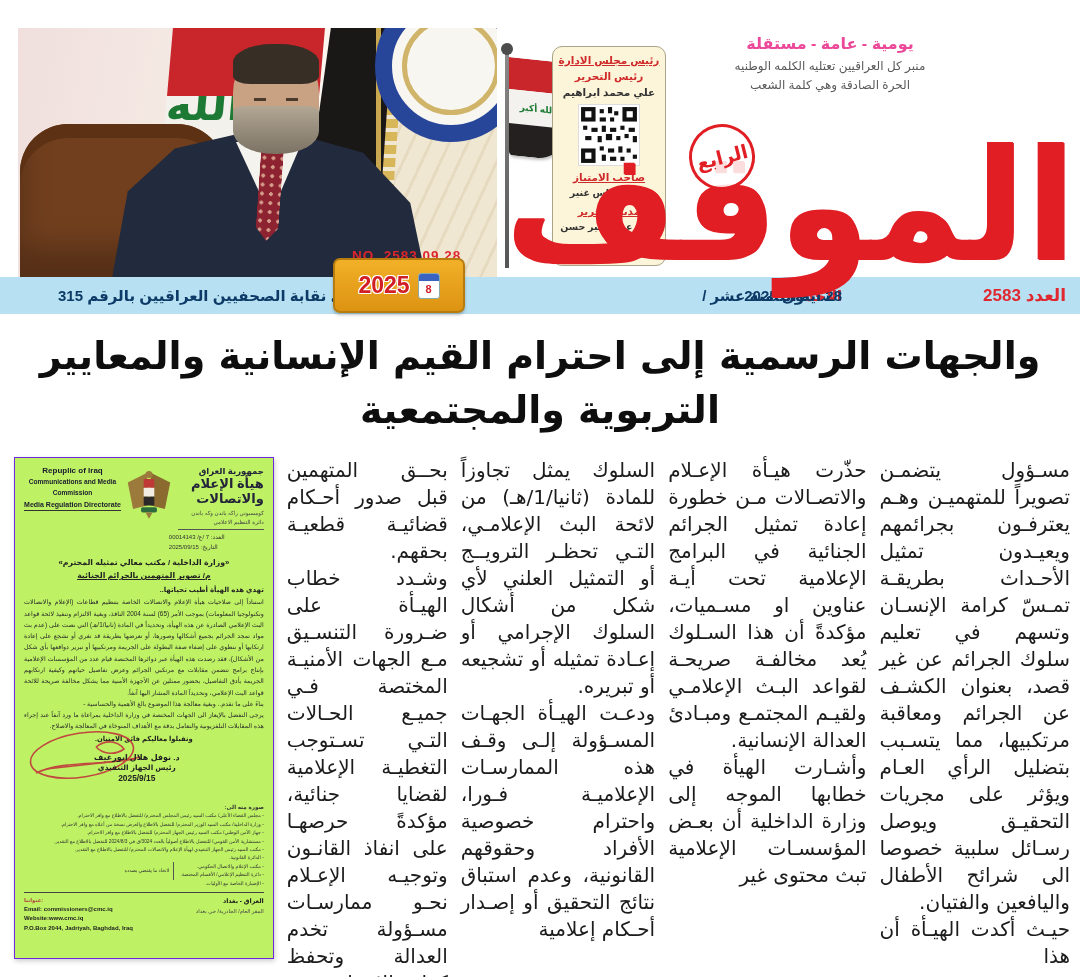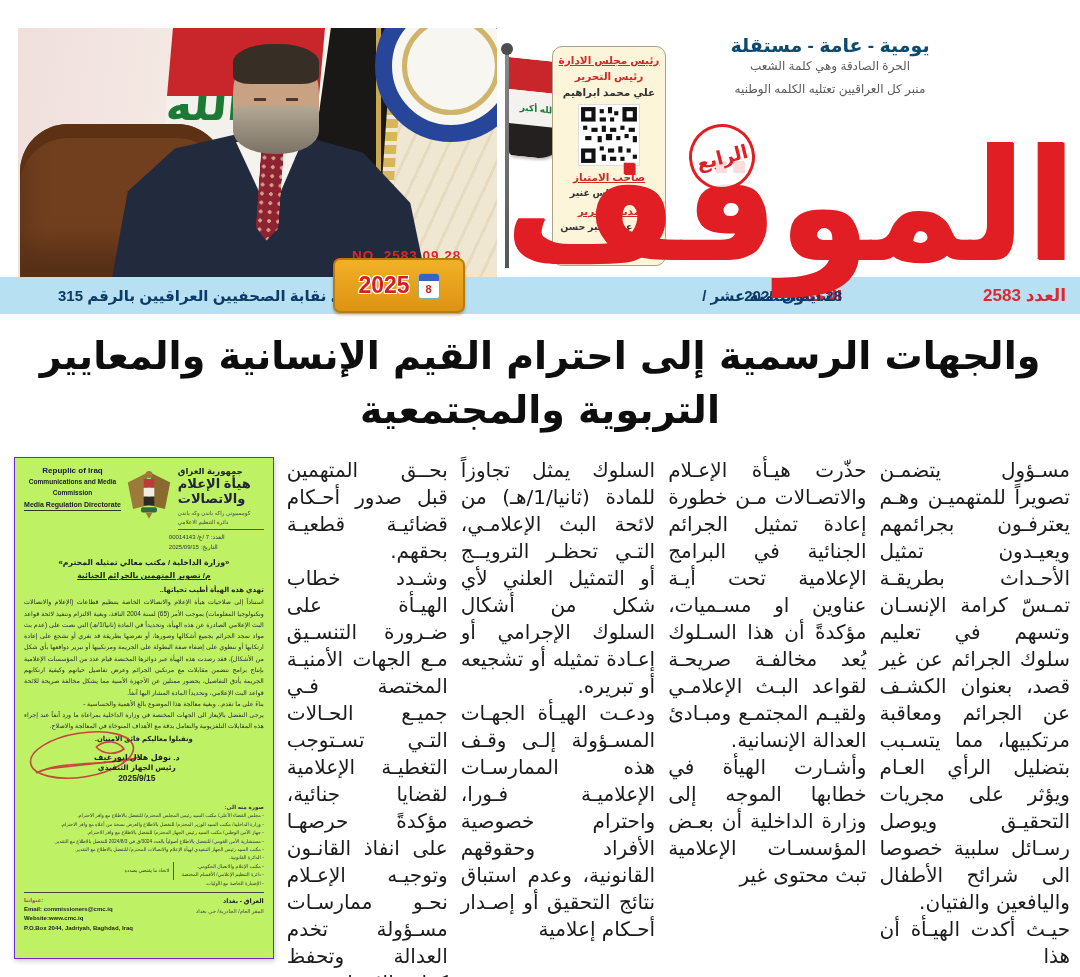--- a/index.html
+++ b/index.html
@@ -54,21 +54,21 @@
   .mini-flag .s-black{height:33%;background:#23201f;}
 
   .editor-box{position:absolute;left:552px;top:46px;width:114px;height:220px;background:#fcf5da;
               border:1px solid #a9a387;border-radius:10px;padding:6px 4px;text-align:center;direction:rtl;}
   .editor-box .t{color:#cf2b2b;font-weight:bold;font-size:10.5px;text-decoration:underline;line-height:1.5;}
   .editor-box .n{color:#333;font-weight:bold;font-size:10.5px;line-height:1.5;}
   .qr{width:62px;height:62px;margin:4px auto;background:#fff;border:1px solid #ddd;}
 
   
   .tagline{position:absolute;left:660px;top:34px;width:340px;text-align:center;direction:rtl;z-index:6;}
-  .tagline .t1{font-size:19px;font-weight:bold;color:#0c4a6e;}
+  .tagline .t1{font-size:16px;font-weight:bold;color:#ec4899;}
   .tagline .t2{font-size:12px;color:#5a5a5a;margin-top:4px;line-height:1.6;}
   .logo-area{position:absolute;left:655px;top:6px;width:425px;height:288px;z-index:5;direction:rtl;}
   .logo-text{position:absolute;bottom:14px;right:4px;font-size:148px;line-height:1;color:#e01e24;
              font-weight:bold;transform:scaleY(1.04);letter-spacing:-4px;
              text-shadow:1px 1px 0 #e01e24;}
   .logo-badge{position:absolute;left:34px;top:118px;width:66px;height:66px;border:3px solid #e01e24;
               border-radius:50%;background:rgba(255,255,255,.85);color:#e01e24;font-weight:bold;font-size:19px;
               display:flex;align-items:center;justify-content:center;transform:rotate(-14deg);}
 
   .no-line{position:absolute;left:352px;top:248px;color:#e0262c;font-weight:bold;font-size:13.5px;
@@ -108,21 +108,21 @@
   .doc{width:263px;height:502px;background:#bef264;border:1px solid #6d28d9;
        box-shadow:1px 2px 5px rgba(0,0,0,.2);padding:8px 9px 6px;direction:rtl;color:#222;
        font-size:6.4px;position:relative;overflow:hidden;}
   .doc-head{display:flex;direction:ltr;align-items:flex-start;}
   .doc-en{width:97px;text-align:center;color:#1a1a2e;direction:ltr;}
   .doc-en .e1{font-size:8px;font-weight:bold;}
   .doc-en .e2{font-size:6.6px;font-weight:bold;margin-top:3px;}
   .doc-en .e3{font-size:6.6px;font-weight:bold;margin-top:4px;}
   .doc-en .e4{font-size:7px;font-weight:bold;margin-top:5px;border-bottom:1px solid #333;padding-bottom:2px;}
   .doc-eagle{flex:1;display:flex;justify-content:center;padding-top:2px;}
-  .doc-ar{width:86px;text-align:left;}
+  .doc-ar{width:86px;text-align:right;}
   .doc-ar .a1{font-size:8.5px;font-weight:bold;color:#23233a;}
   .doc-ar .a2{font-size:13px;font-weight:bold;color:#23233a;}
   .doc-ar .a3{font-size:5.6px;color:#444;margin-top:3px;line-height:1.6;border-bottom:1px solid #555;padding-bottom:2px;}
   .doc-refs{direction:rtl;text-align:left;font-size:6px;color:#333;margin-top:2px;line-height:1.7;width:95px;}
   .doc-to{text-align:center;font-weight:bold;font-size:7.8px;margin-top:6px;}
   .doc-subject{text-align:center;font-weight:bold;font-size:7.8px;text-decoration:underline;margin-top:4px;}
   .doc-greet{font-weight:bold;font-size:7px;margin-top:6px;}
   .doc-body{font-size:6.35px;line-height:1.78;text-align:justify;white-space:pre-line;margin-top:2px;color:#2a2a2a;}
   .doc-close{text-align:center;font-weight:bold;font-size:6.8px;margin-top:3px;}
   .sig-row{position:relative;height:58px;margin-top:2px;}
@@ -220,22 +220,22 @@
       </svg>
     </div>
     <div class="t">صاحب الامتياز</div>
     <div class="n" style="font-size:9.5px">خضير عباس غنير</div>
     <div class="t" style="margin-top:4px">مدير التحرير</div>
     <div class="n" style="font-size:9.5px">منعم عبد الامير حسن</div>
   </div>
 
   <div class="tagline">
     <div class="t1">يومية - عامة - مستقلة</div>
+    <div class="t2">منبر كل العراقيين تعتليه الكلمه الوطنيه</div>
     <div class="t2" style="margin-top:0">الحرة الصادقة وهي كلمة الشعب</div>
-    <div class="t2">منبر كل العراقيين تعتليه الكلمه الوطنيه</div>
   </div>
 
   <div class="logo-area">
     <div class="logo-text">الموقف</div>
     <div class="logo-badge">الرابع</div>
   </div>
 
   <div class="no-line">NO. 2583 09 28</div>
   <div class="calendar-box">
     <span class="yr">2025</span>

